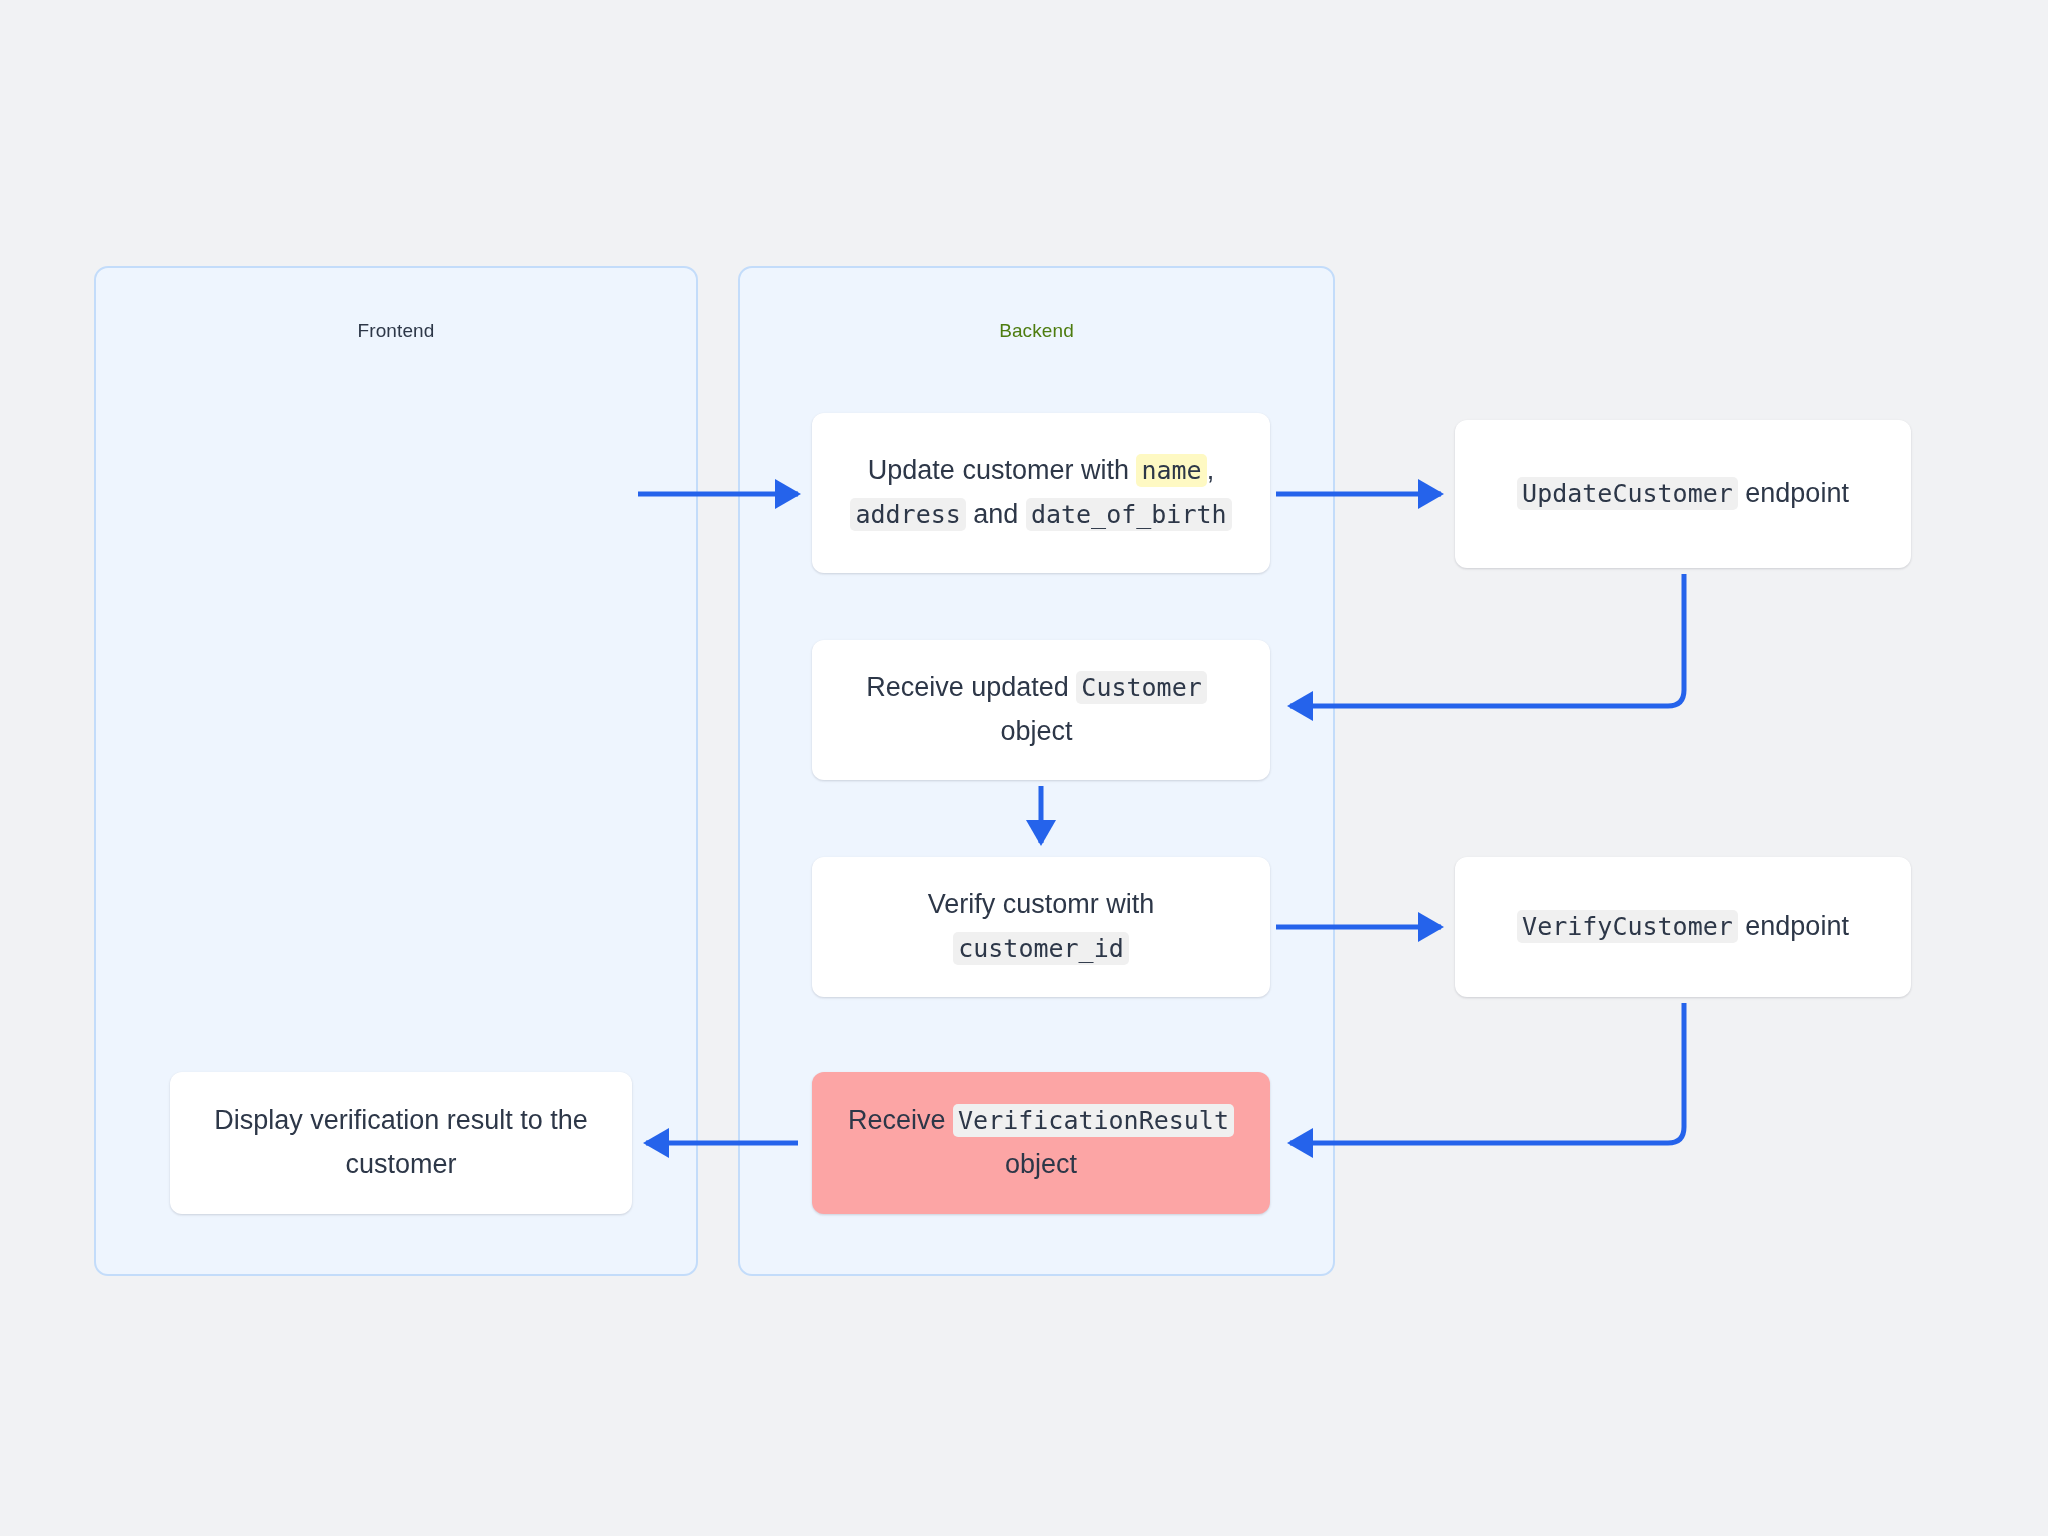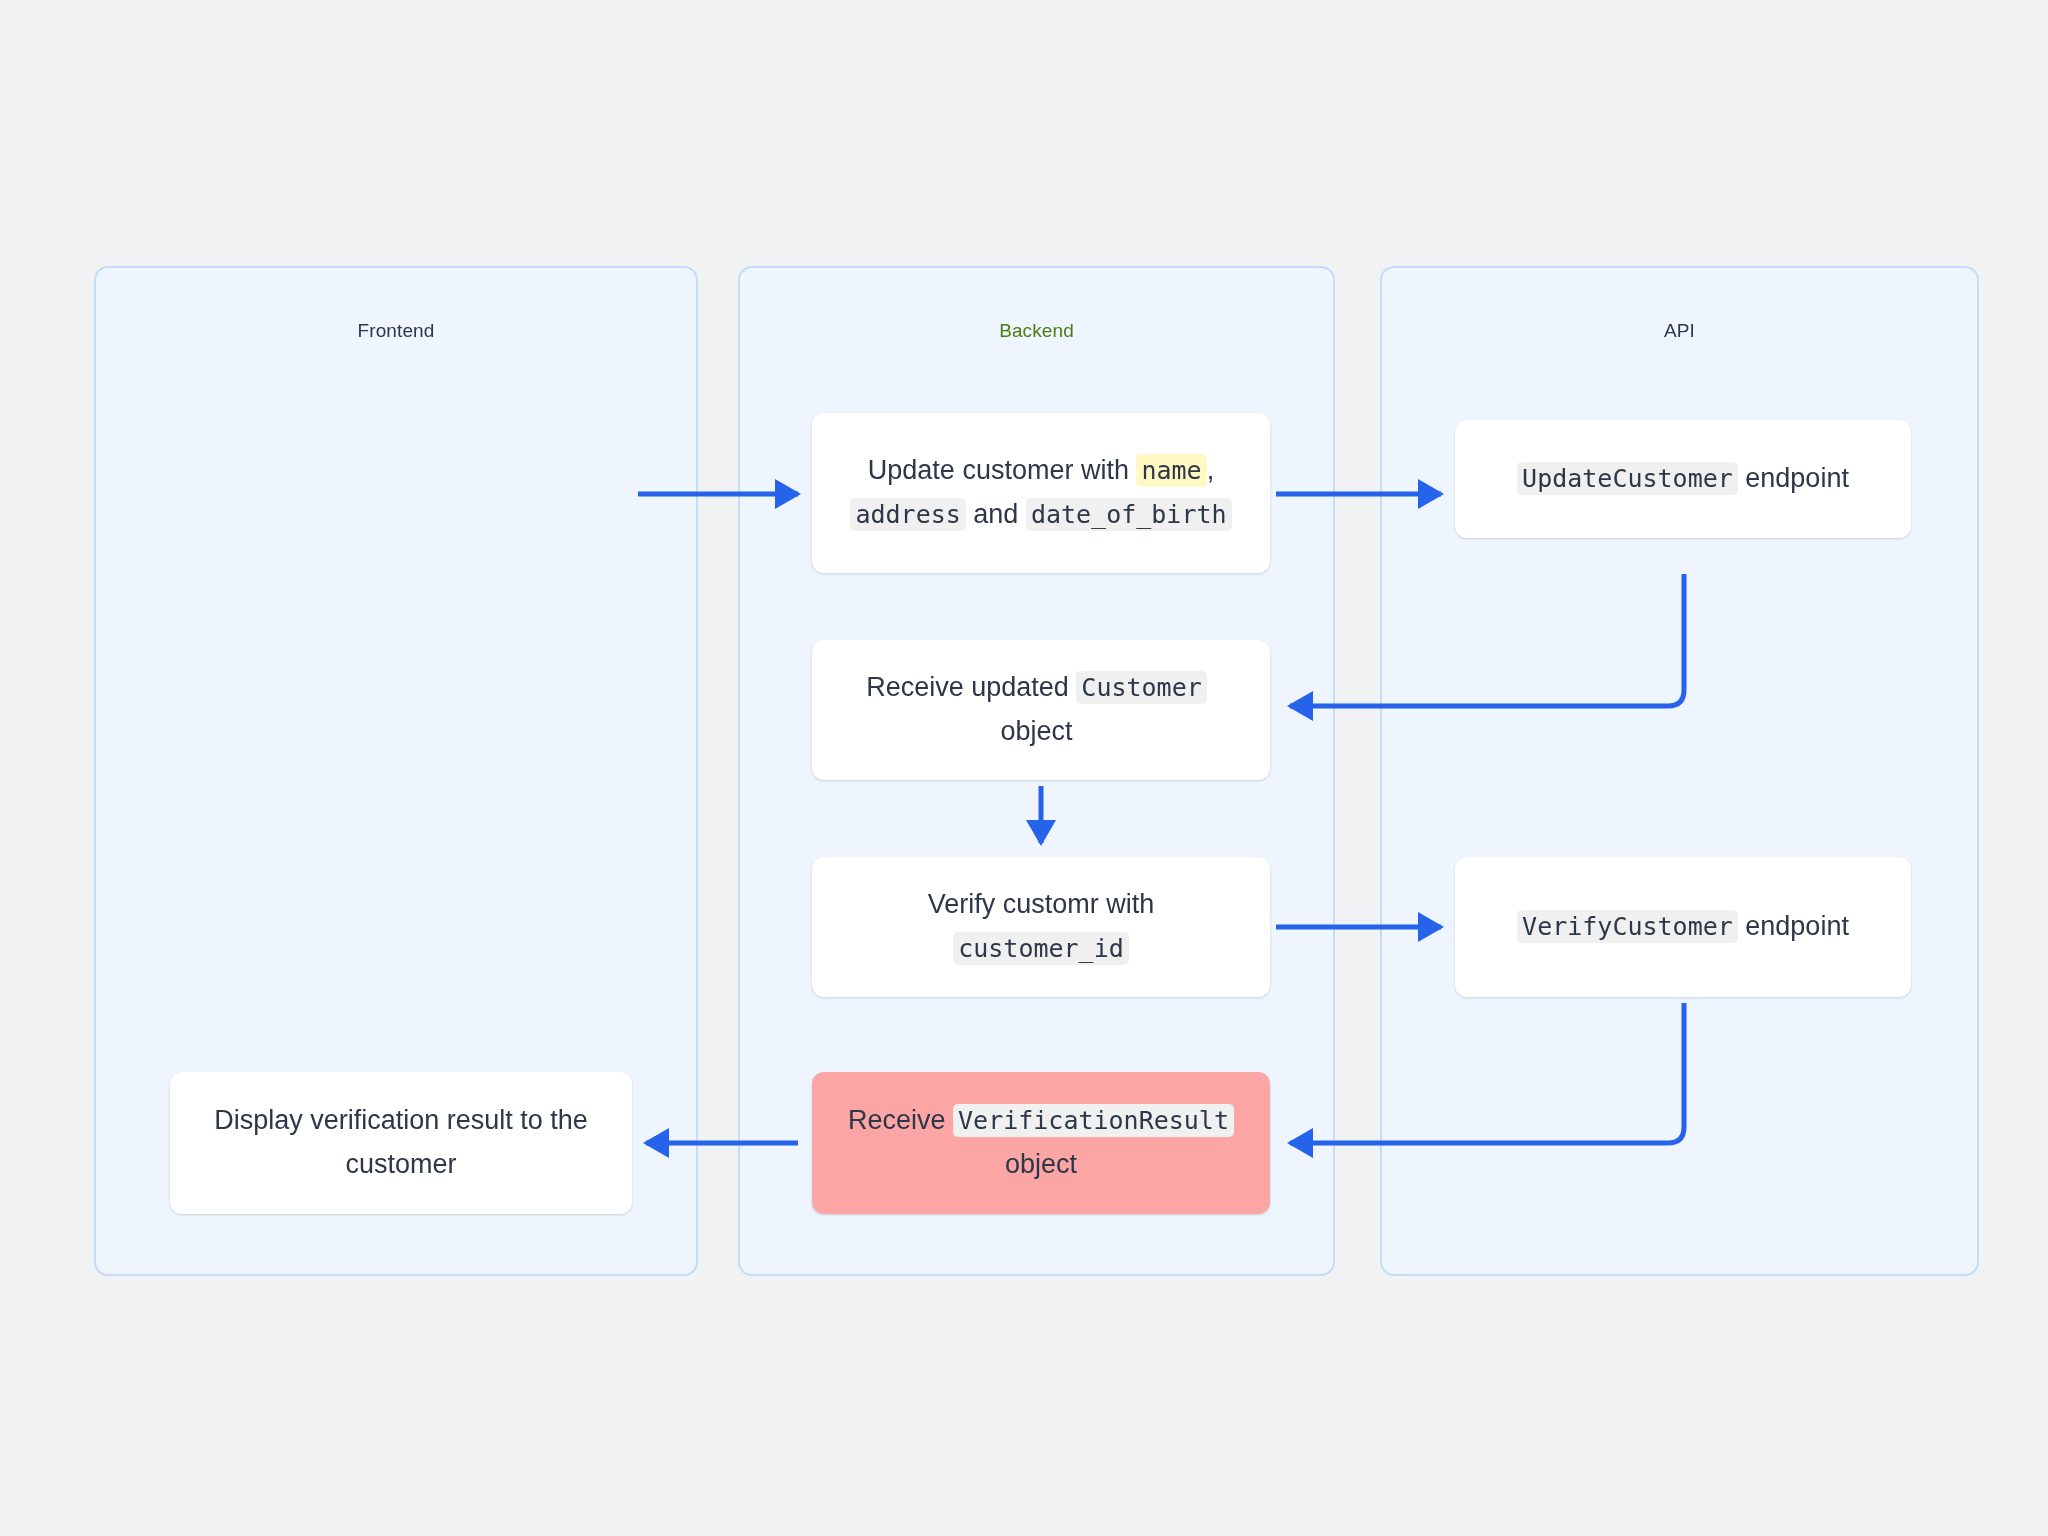--- a/index.html
+++ b/index.html
@@ -82,23 +82,20 @@
 <body>
 
 <div id="canvas">
 
   <div class="lane" id="lane-frontend" style="left: 94px; top: 266px; width: 604px; height: 1010px; background: rgb(238, 245, 254); border-color: rgb(195, 220, 250);">
     <div class="lane-title" style="top: 52px; color: rgb(45, 55, 72);">Frontend</div>
   </div>
   <div class="lane" id="lane-backend" style="left: 738px; top: 266px; width: 597px; height: 1010px; background: rgb(238, 245, 254); border-color: rgb(195, 220, 250);">
     <div class="lane-title" style="top: 52px; color: #4d7c0f;">Backend</div>
   </div>
-  <div class="lane" id="lane-api" style="left: 1380px; top: 266px; width: 599px; height: 1010px; background: rgb(238, 245, 254); border-color: rgb(195, 220, 250);">
-    <div class="lane-title" style="top: 52px; color: rgb(45, 55, 72);">API</div>
-  </div>
 
   <svg id="edges" viewBox="0 0 2048 1536" width="2048" height="1536" xmlns="http://www.w3.org/2000/svg">
     <defs>
       <marker id="arrowhead" markerWidth="6" markerHeight="6" refX="4.6" refY="3" orient="auto" markerUnits="strokeWidth">
         <path d="M 0 0 L 5.2 3 L 0 6 z" fill="#2563eb"></path>
       </marker>
     </defs>
     <g id="edge-group" fill="none" stroke="#2563eb" stroke-width="5" stroke-linecap="butt" stroke-linejoin="round">
         <path d="M 638 494 L 798 494" marker-end="url(#arrowhead)"></path>
         <path d="M 1276 494 L 1441 494" marker-end="url(#arrowhead)"></path>
@@ -109,21 +106,21 @@
         <path d="M 798 1143 L 646 1143" marker-end="url(#arrowhead)"></path>
       </g>
   </svg>
 
   <div class="node" id="node-update-customer" style="left: 812px; top: 413px; width: 458px; height: 160px; background: rgb(255, 255, 255); color: rgb(45, 55, 72);">
     <span class="txt">
         <span style="display: block;">Update customer with <code class="tok" style="background: #fef9c3;">name</code>,</span>
         <span style="display: block;"><code class="tok" style="background: rgb(240, 240, 240);">address</code> and <code class="tok" style="background: rgb(240, 240, 240);">date_of_birth</code></span>
       </span>
   </div>
-  <div class="node" id="node-update-customer-endpoint" style="left: 1455px; top: 420px; width: 456px; height: 118px; background: rgb(255, 255, 255); color: rgb(45, 55, 72);">
+  <div class="node" id="node-update-customer-endpoint" style="left: 1455px; top: 420px; width: 456px; height: 148px; background: rgb(255, 255, 255); color: rgb(45, 55, 72);">
     <span class="txt">
         <span style="display: block;"><code class="tok" style="background: rgb(240, 240, 240);">UpdateCustomer</code> endpoint</span>
       </span>
   </div>
   <div class="node" id="node-receive-updated-customer" style="left: 812px; top: 640px; width: 458px; height: 140px; background: rgb(255, 255, 255); color: rgb(45, 55, 72); padding-left: 7px;">
     <span class="txt">
         <span style="display: block;">Receive updated <code class="tok" style="background: rgb(240, 240, 240);">Customer</code></span>
         <span style="display: block;">object</span>
       </span>
   </div>

